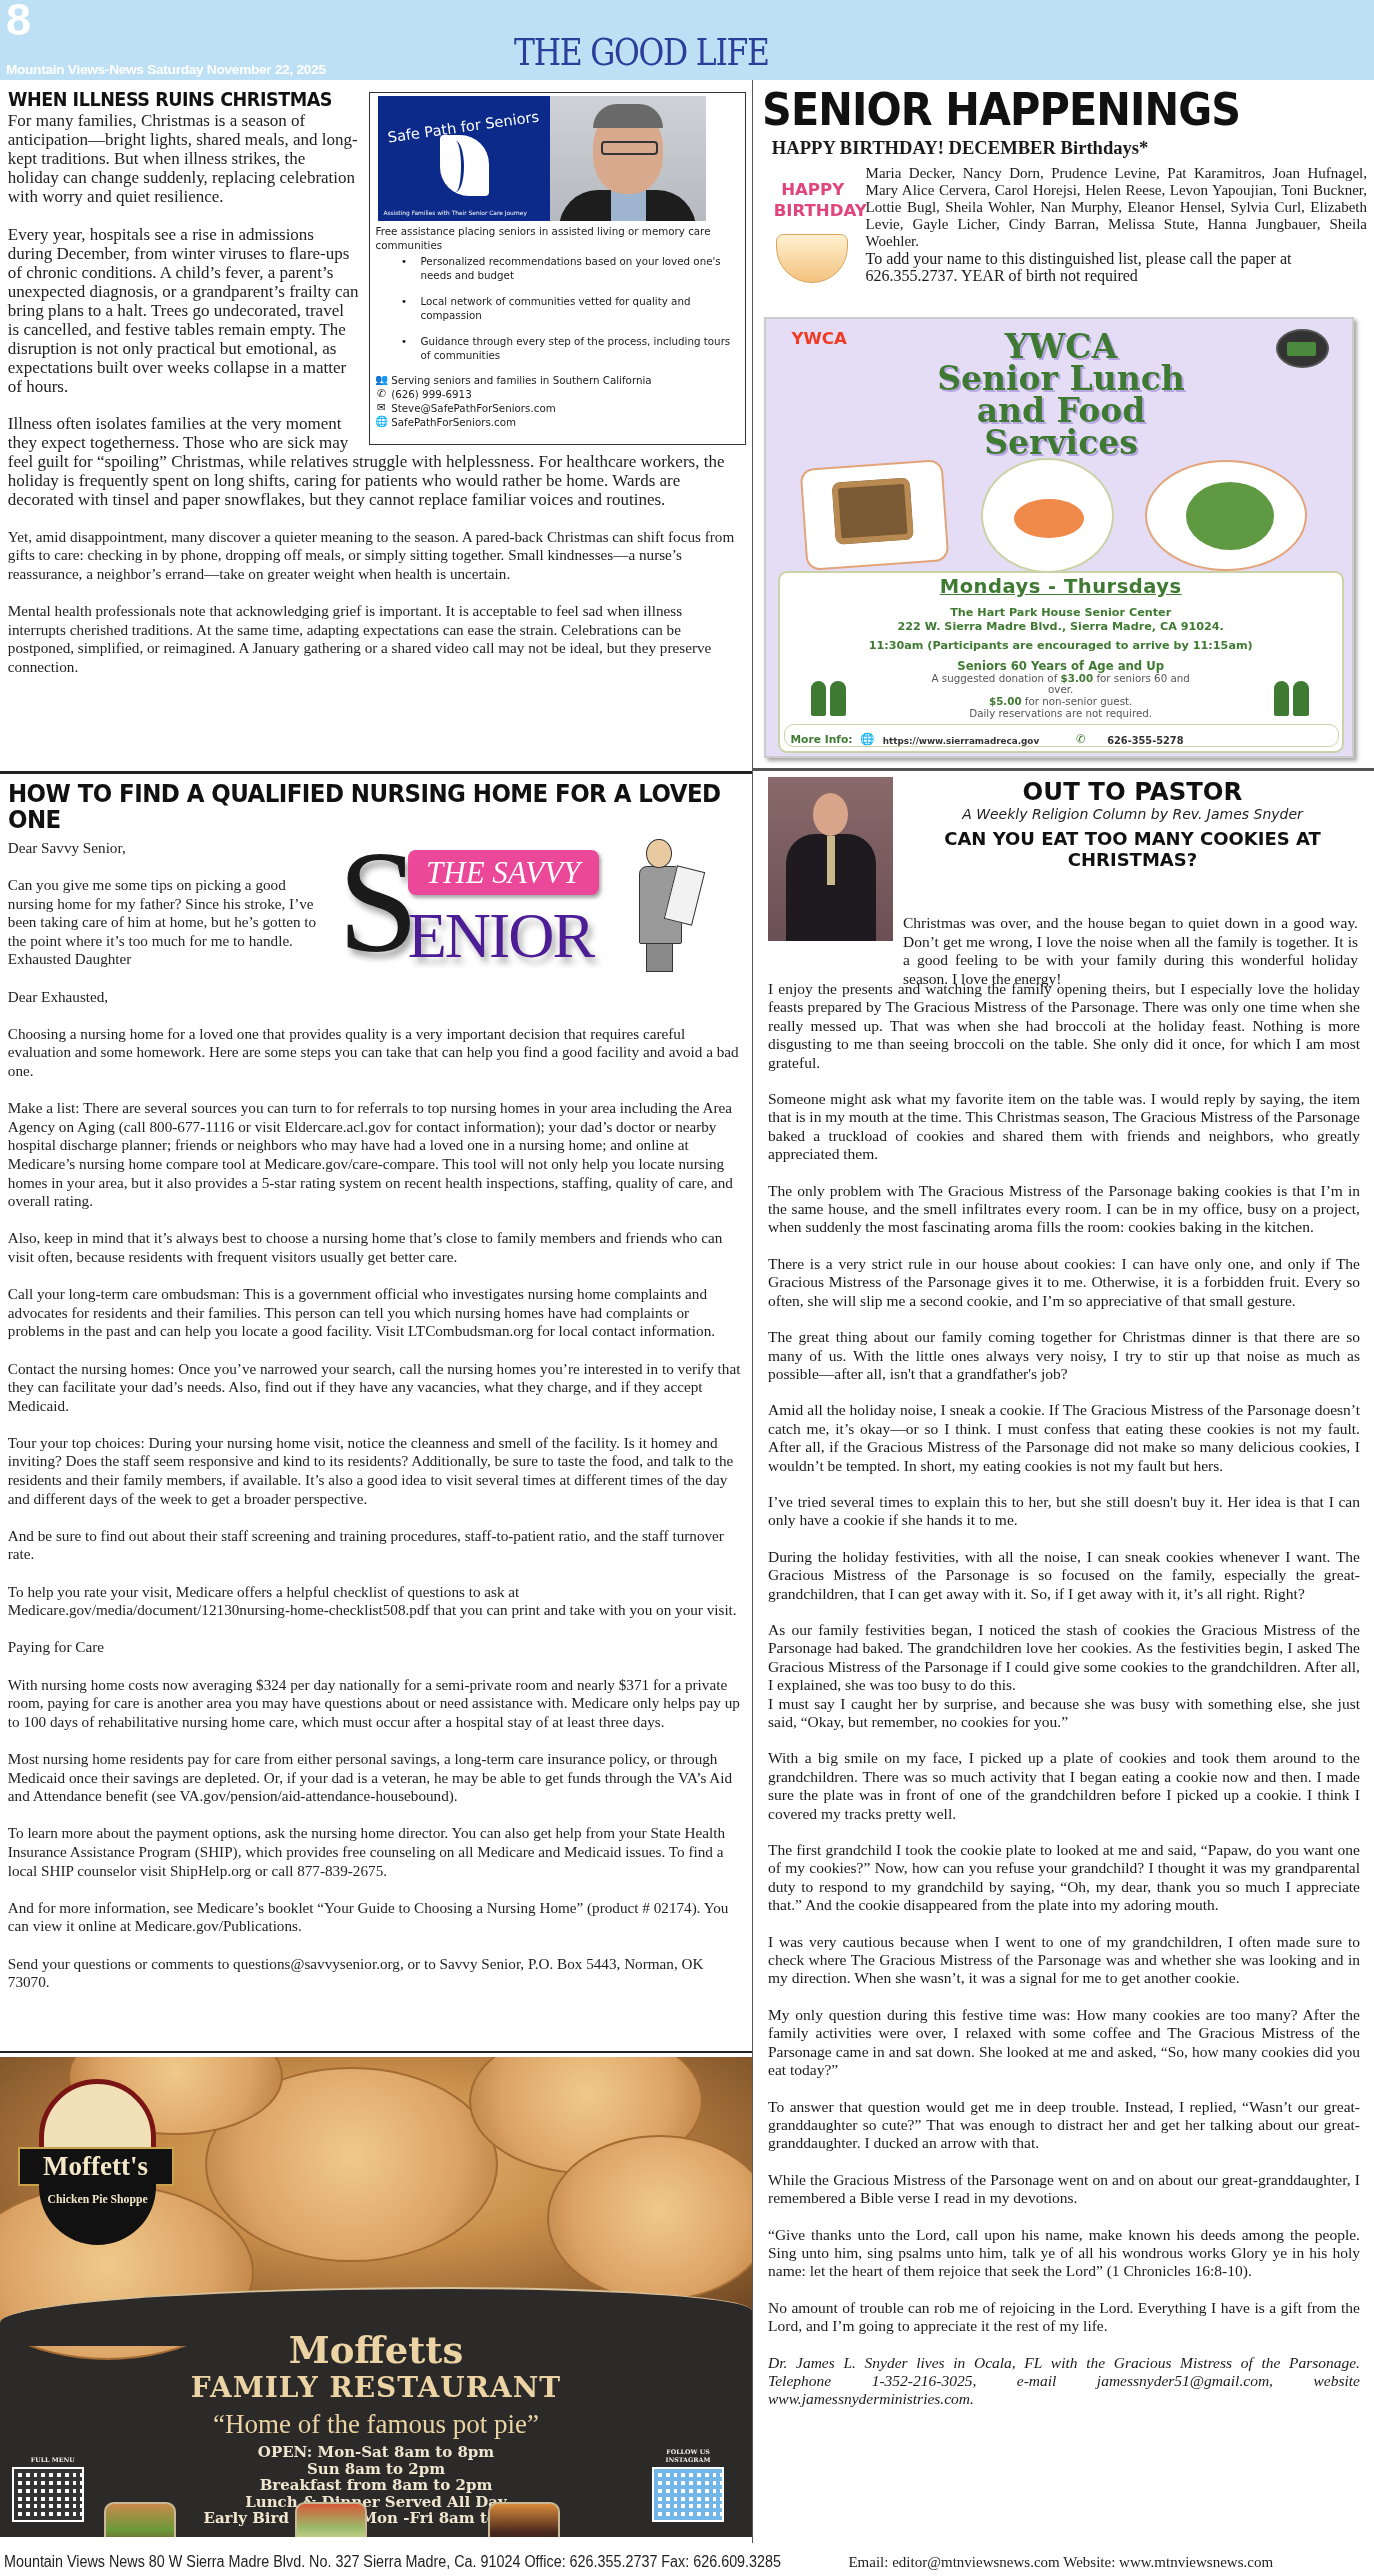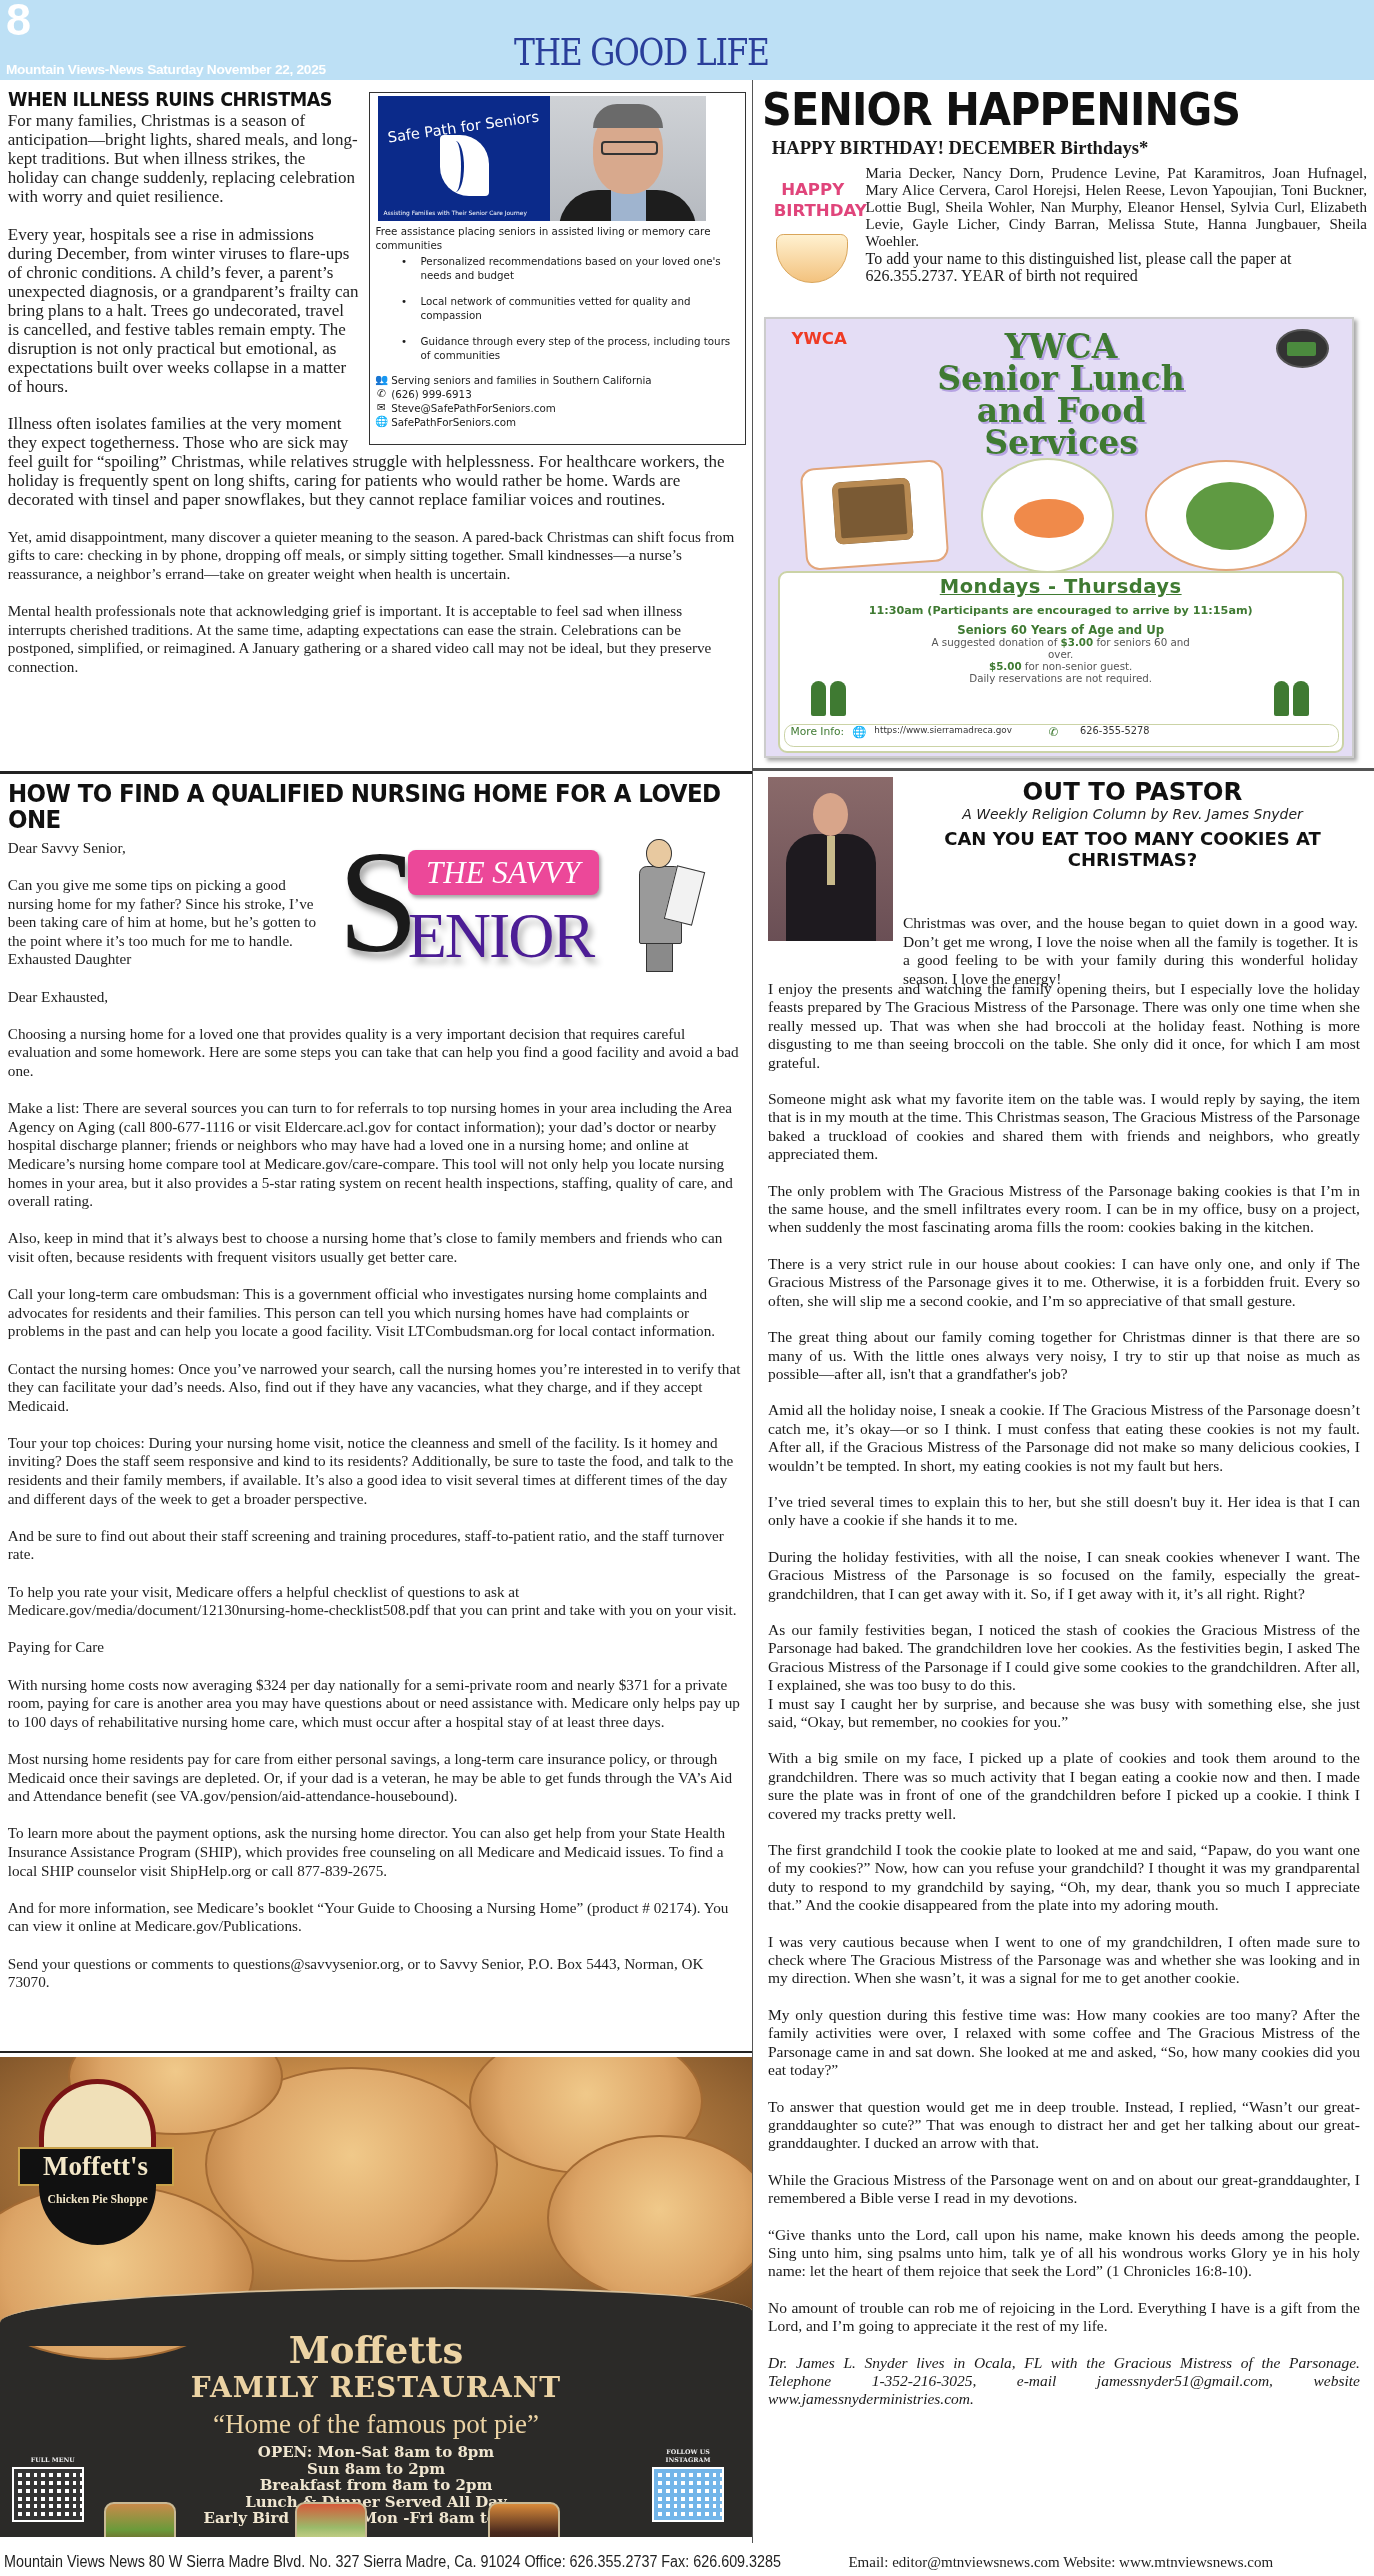--- a/index.html
+++ b/index.html
@@ -114,21 +114,21 @@
   .ywca-time { font-weight: bold; font-size: 11.2px; line-height: 13.7px; margin-top: 5.9px; }
   .ywca-age { font-weight: bold; font-size: 11.7px; margin-top: 5.9px; }
   .ywca-don { font-size: 10.3px; line-height: 11.7px; color: #555; }
   .ywca-don b { color: #3f7a32; }
   .people { position: absolute; bottom: 35px; width: 45px; height: 43px; }
   .people::before, .people::after { content: ""; position: absolute; bottom: 0; width: 15.6px; height: 35px; background: #3f7a32; border-radius: 7.8px 7.8px 2px 2px; }
   .people::before { left: 3.9px; }
   .people::after { left: 23.4px; }
   .people.left { left: 27px; }
   .people.right { right: 27px; }
-  .ywca-more { position: absolute; left: 3.9px; bottom: 3.9px; width: 555px; height: 23.4px; border: 1.5px solid #cbd3a6; border-radius: 9.8px; display: flex; align-items: flex-start; gap: 7.8px; padding-left: 5.9px; font-size: 9.8px; font-weight: normal; color: #3f7a32; }
+  .ywca-more { position: absolute; left: 3.9px; bottom: 3.9px; width: 555px; height: 23.4px; border: 1.5px solid #cbd3a6; border-radius: 9.8px; display: flex; align-items: flex-end; gap: 7.8px; padding-left: 5.9px; font-size: 9.8px; font-weight: bold; color: #3f7a32; }
   .ywca-more .lbl { font-size: 10.7px; }
   .ywca-more .url { color: #333; font-size: 8.8px; }
   .ywca-more .phone { margin-left: 29px; color: #333; font-size: 9.8px; }
   .ywca-more .ic { font-size: 11.7px; color: #3f7a32; }
 
   
   .otp { position: absolute; left: 766px; top: 777px; width: 594px; }
   .otp-photo { position: absolute; left: 2px; top: 0; width: 125px; height: 164px; background: linear-gradient(180deg,#8a6a6a 0%, #6a4f55 100%); overflow: hidden; }
   .otp-photo .head { position: absolute; left: 45px; top: 15.6px; width: 35px; height: 43px; border-radius: 50%; background: #d8a58a; }
   .otp-photo .suit { position: absolute; left: 17.6px; top: 57px; width: 90px; height: 117px; background: #1e1a1f; border-radius: 29px 29px 0 0; }
@@ -312,20 +312,24 @@
     <div>and Food</div>
     <div>Services</div>
   </div>
   <div class="plates">
     <div class="plate p1"></div>
       <div class="plate p2"></div>
       <div class="plate p3"></div>
   </div>
   <div class="ywca-info">
     <div class="ywca-days">Mondays - Thursdays</div>
+    <div class="ywca-loc">
+      <div>The Hart Park House Senior Center</div>
+      <div>222 W. Sierra Madre Blvd., Sierra Madre, CA 91024.</div>
+    </div>
     <div class="ywca-time" style="padding:0 88px">11:30am (Participants are encouraged to arrive by 11:15am)</div>
     <div class="ywca-age">Seniors 60 Years of Age and Up</div>
     <div class="ywca-don" style="padding:0 146px">
       <span>A suggested donation of </span><b>$3.00</b><span> for seniors 60 and over.</span>
     </div>
     <div class="ywca-don">
       <b>$5.00</b><span> for non-senior guest.</span>
     </div>
     <div class="ywca-don">Daily reservations are not required.</div>
     <div class="people left"></div>

